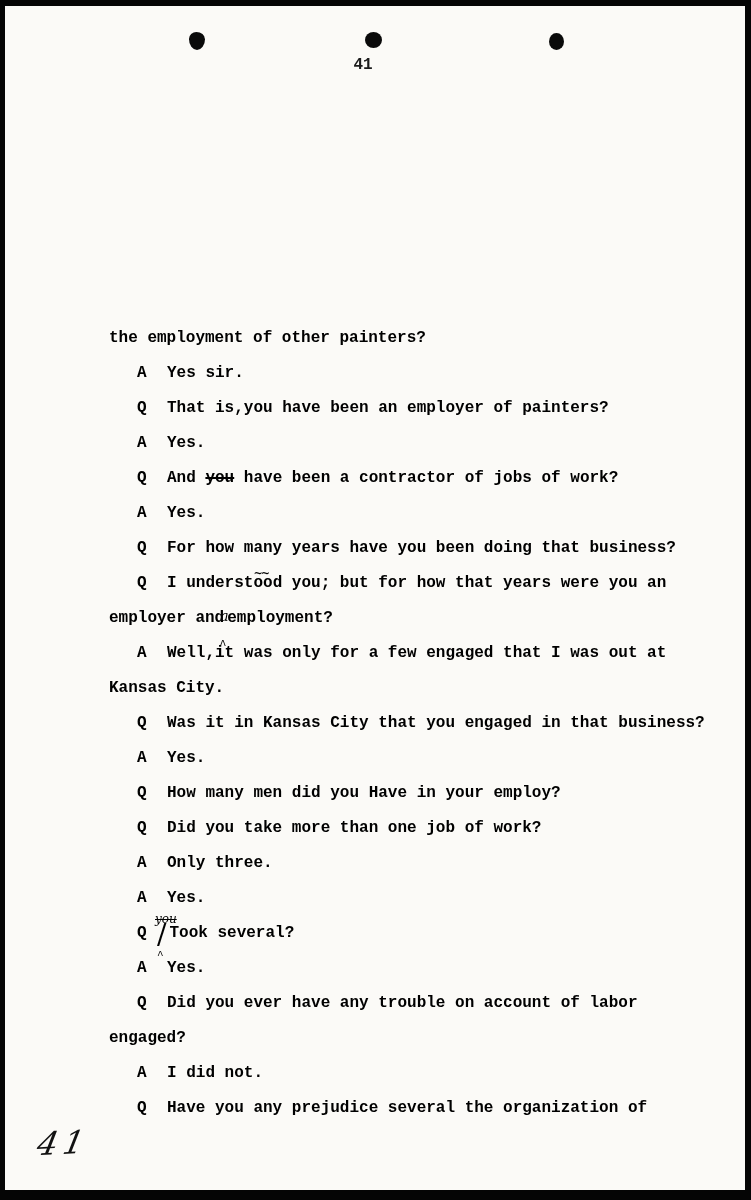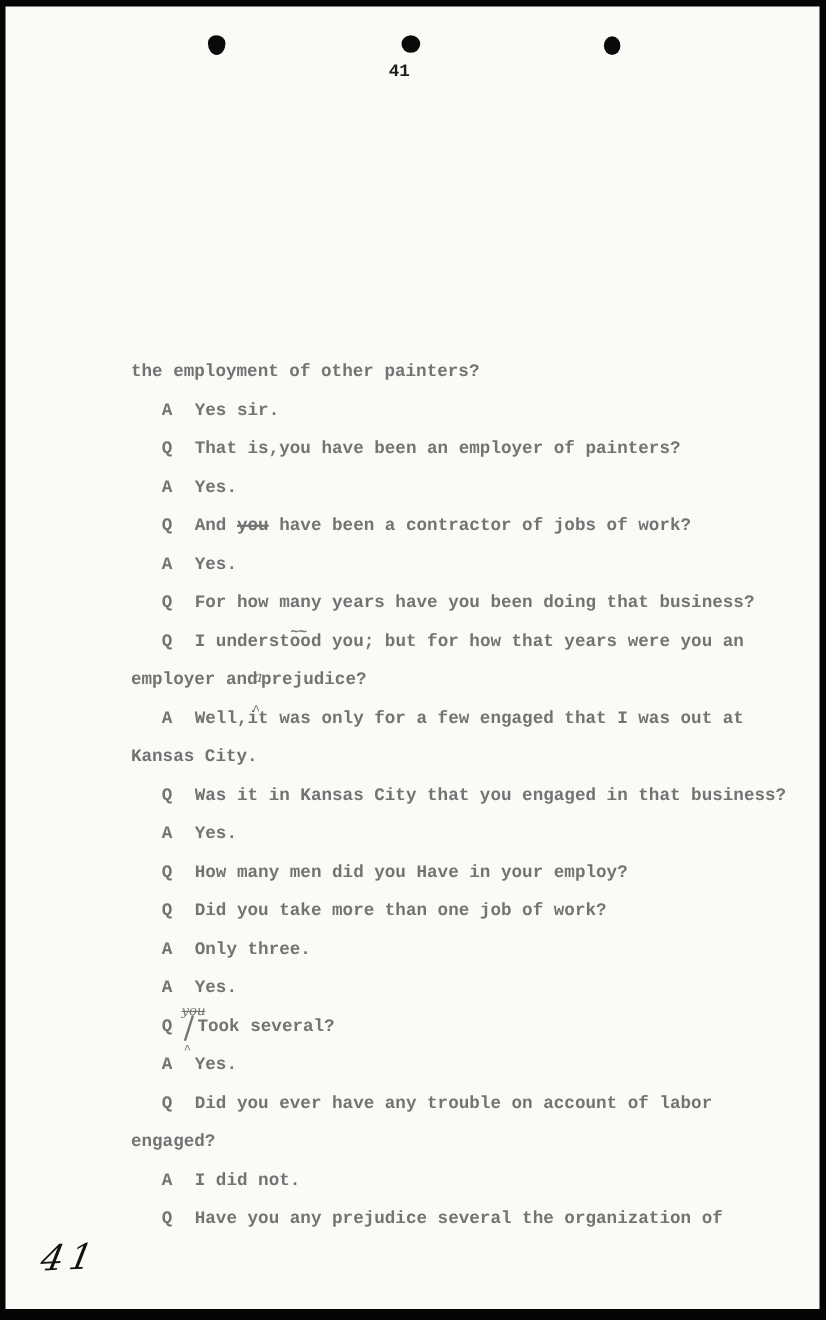--- a/index.html
+++ b/index.html
@@ -20,21 +20,21 @@
   .dot1{left:184px;top:26px;width:16px;height:18px;border-radius:46% 54% 50% 50%/38% 40% 60% 60%;}
   .dot2{left:360px;top:26px;width:17px;height:16px;}
   .dot3{left:544px;top:27px;width:15px;height:17px;}
 
   .pagenum{
     position:absolute;left:338px;top:50px;width:40px;
     text-align:center;font:bold 16px "Liberation Mono",monospace;color:#1b1b1b;
   }
 
   .transcript{
-    position:absolute;left:114px;top:323px;width:632px;color:#737373;
+    position:absolute;left:104px;top:323px;width:632px;color:#000000;
   }
   .line{
     height:35px;line-height:35px;white-space:pre;
     font:bold 16px "Liberation Mono",monospace;
   }
   .speaker{display:inline-block;width:58px;padding-left:28px;box-sizing:border-box;white-space:pre;}
   .seg{white-space:pre;}
   .seg-strike{text-decoration:line-through;text-decoration-thickness:2px;}
 
   .seg-overtype{position:relative;display:inline-block;line-height:normal;vertical-align:baseline;}
@@ -82,21 +82,21 @@
 
   <div class="transcript">
       <div class="line"><span class="seg">the employment of other painters?</span></div>
       <div class="line"><span class="speaker">A</span><span class="seg">Yes sir.</span></div>
       <div class="line"><span class="speaker">Q</span><span class="seg">That is,you have been an employer of painters?</span></div>
       <div class="line"><span class="speaker">A</span><span class="seg">Yes.</span></div>
       <div class="line"><span class="speaker">Q</span><span class="seg">And </span><span class="seg seg-strike">you</span><span class="seg"> have been a contractor of jobs of work?</span></div>
       <div class="line"><span class="speaker">A</span><span class="seg">Yes.</span></div>
       <div class="line"><span class="speaker">Q</span><span class="seg">For how many years have you been doing that business?</span></div>
       <div class="line"><span class="speaker">Q</span><span class="seg">I underst</span><span class="seg seg-overtype">oo<span class="above">~~</span></span><span class="seg">d you; but for how that years were you an</span></div>
-      <div class="line"><span class="seg">employer and</span><span class="seg seg-insert"><span class="above">a</span><span class="below">^</span></span><span class="seg">prejudice?</span></div>
+      <div class="line"><span class="seg">employer and</span><span class="seg seg-insert"><span class="above">a</span><span class="below">^</span></span><span class="seg">employment?</span></div>
       <div class="line"><span class="speaker">A</span><span class="seg">Well,it was only for a few engaged that I was out at</span></div>
       <div class="line"><span class="seg">Kansas City.</span></div>
       <div class="line"><span class="speaker">Q</span><span class="seg">Was it in Kansas City that you engaged in that business?</span></div>
       <div class="line"><span class="speaker">A</span><span class="seg">Yes.</span></div>
       <div class="line"><span class="speaker">Q</span><span class="seg">How many men did you Have in your employ?</span></div>
       <div class="line"><span class="speaker">Q</span><span class="seg">Did you take more than one job of work?</span></div>
       <div class="line"><span class="speaker">A</span><span class="seg">Only three.</span></div>
       <div class="line"><span class="speaker">A</span><span class="seg">Yes.</span></div>
       <div class="line"><span class="speaker">Q</span><span class="seg seg-hand-slash">/<span class="above">you</span><span class="below">^</span></span><span class="seg">Took several?</span></div>
       <div class="line"><span class="speaker">A</span><span class="seg">Yes.</span></div>

